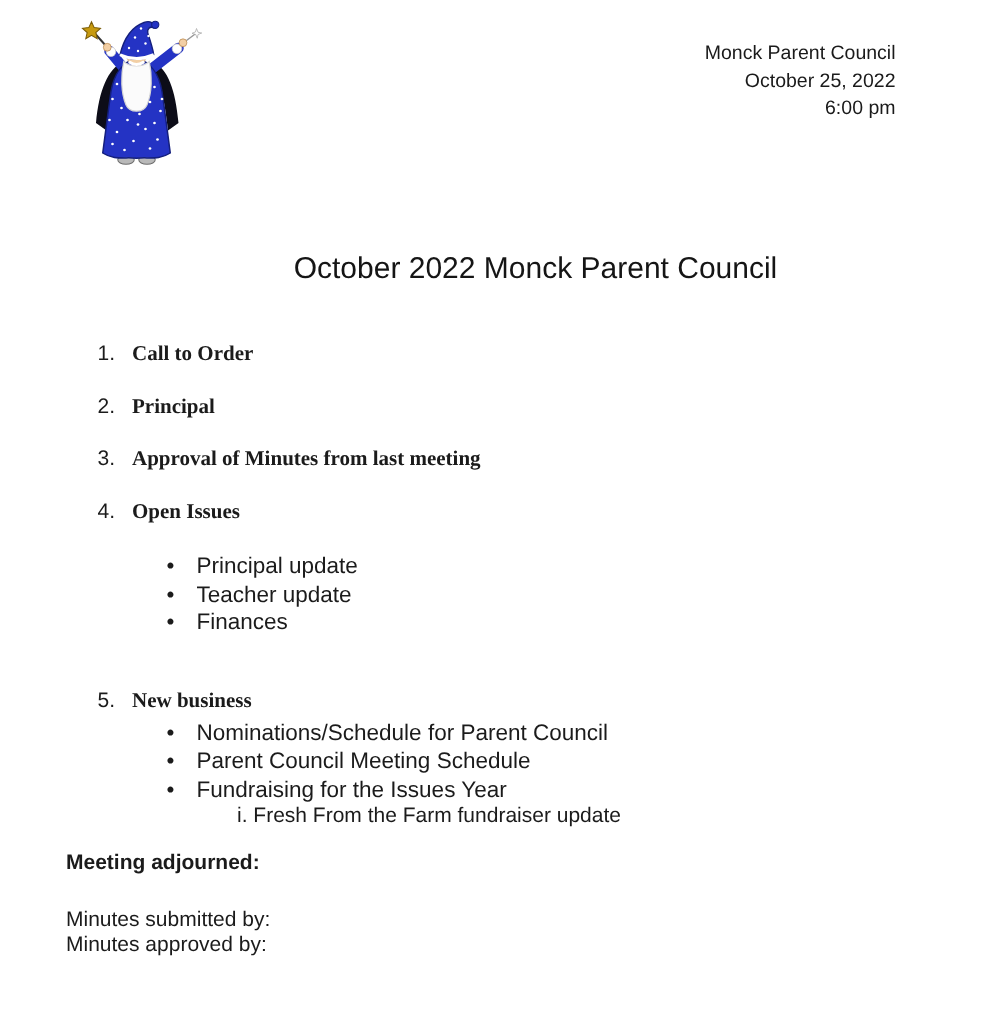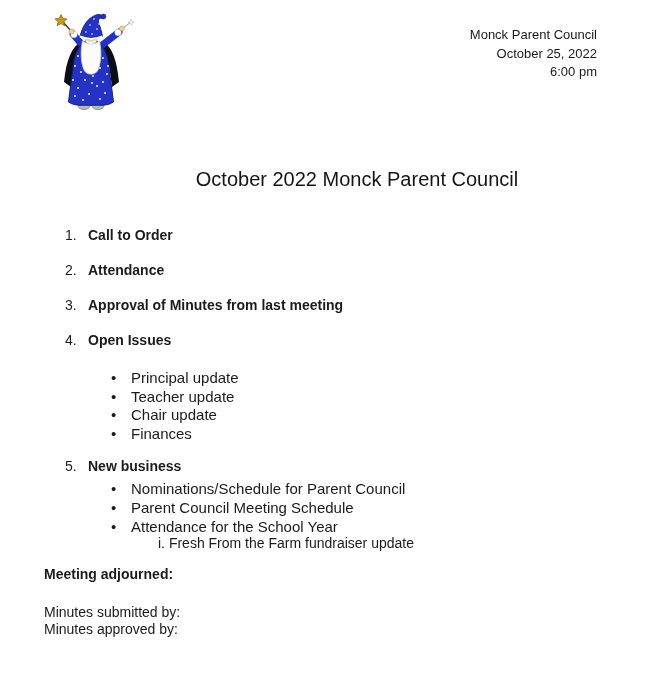--- a/index.html
+++ b/index.html
@@ -22,21 +22,21 @@
 
   .doc-title {
     position: absolute; top: 167px; left: 0; width: 654px;
     text-align: center; font-size: 20px; line-height: 24px; color: #151515;
     font-weight: 400;
     padding-left: 30px;
   }
 
   .num-item { position: absolute; left: 65px; font-size: 14px; line-height: 17px; white-space: nowrap; }
   .num-item .num { display: inline-block; width: 23px; font-weight: 400; }
-  .num-item .label { font-weight: 700; }
+  .num-item .label { font-weight: 700; font-family: Liberation Serif, serif; }
 
   .bullet-list { position: absolute; left: 111px; font-size: 15px; }
   .bullet-list.open-issues { top: 369px; line-height: 18.7px; }
   .bullet-list.new-business { top: 479px; line-height: 19.2px; }
   .bullet-row { white-space: nowrap; }
   .bullet-row .dot { display: inline-block; width: 20px; }
 
   .sub-item { position: absolute; left: 158px; top: 535px; font-size: 14px; line-height: 17px; white-space: nowrap; }
 
   .footer-line { position: absolute; left: 44px; font-size: 14px; line-height: 17px; white-space: nowrap; }
@@ -123,57 +123,54 @@
     <div>October 25, 2022</div>
     <div>6:00 pm</div>
   </div>
 
   <div class="doc-title">October 2022 Monck Parent Council</div>
 
   <div class="num-item" style="top:227px">
     <span class="num">1.</span><span class="label">Call to Order</span>
   </div>
   <div class="num-item" style="top:262px">
-    <span class="num">2.</span><span class="label">Attendance</span>
+    <span class="num">2.</span><span class="label">Principal</span>
   </div>
   <div class="num-item" style="top:297px">
     <span class="num">3.</span><span class="label">Approval of Minutes from last meeting</span>
   </div>
   <div class="num-item" style="top:332px">
     <span class="num">4.</span><span class="label">Open Issues</span>
   </div>
 
   <div class="bullet-list open-issues">
     <div class="bullet-row">
       <span class="dot">•</span><span>Principal update</span>
     </div>
     <div class="bullet-row">
       <span class="dot">•</span><span>Teacher update</span>
-    </div>
-    <div class="bullet-row">
-      <span class="dot">•</span><span>Chair update</span>
     </div>
     <div class="bullet-row">
       <span class="dot">•</span><span>Finances</span>
     </div>
   </div>
 
   <div class="num-item" style="top:458px">
     <span class="num">5.</span><span class="label">New business</span>
   </div>
 
   <div class="bullet-list new-business">
     <div class="bullet-row">
       <span class="dot">•</span><span>Nominations/Schedule for Parent Council</span>
     </div>
     <div class="bullet-row">
       <span class="dot">•</span><span>Parent Council Meeting Schedule</span>
     </div>
     <div class="bullet-row">
-      <span class="dot">•</span><span>Attendance for the School Year</span>
+      <span class="dot">•</span><span>Fundraising for the Issues Year</span>
     </div>
   </div>
 
   <div class="sub-item">i. Fresh From the Farm fundraiser update</div>
 
   <div class="footer-line adjourned">Meeting adjourned:</div>
   <div class="footer-line approved">Minutes approved by:</div>
   <div class="footer-line submitted">Minutes submitted by:</div>
 
 </div>

